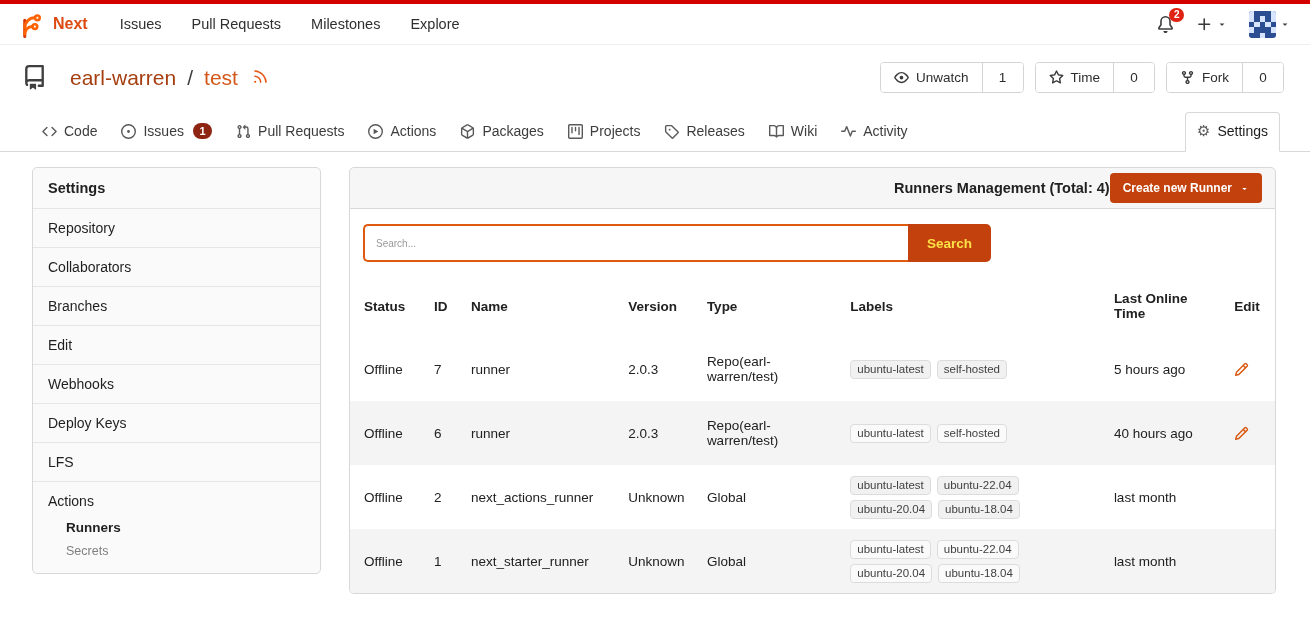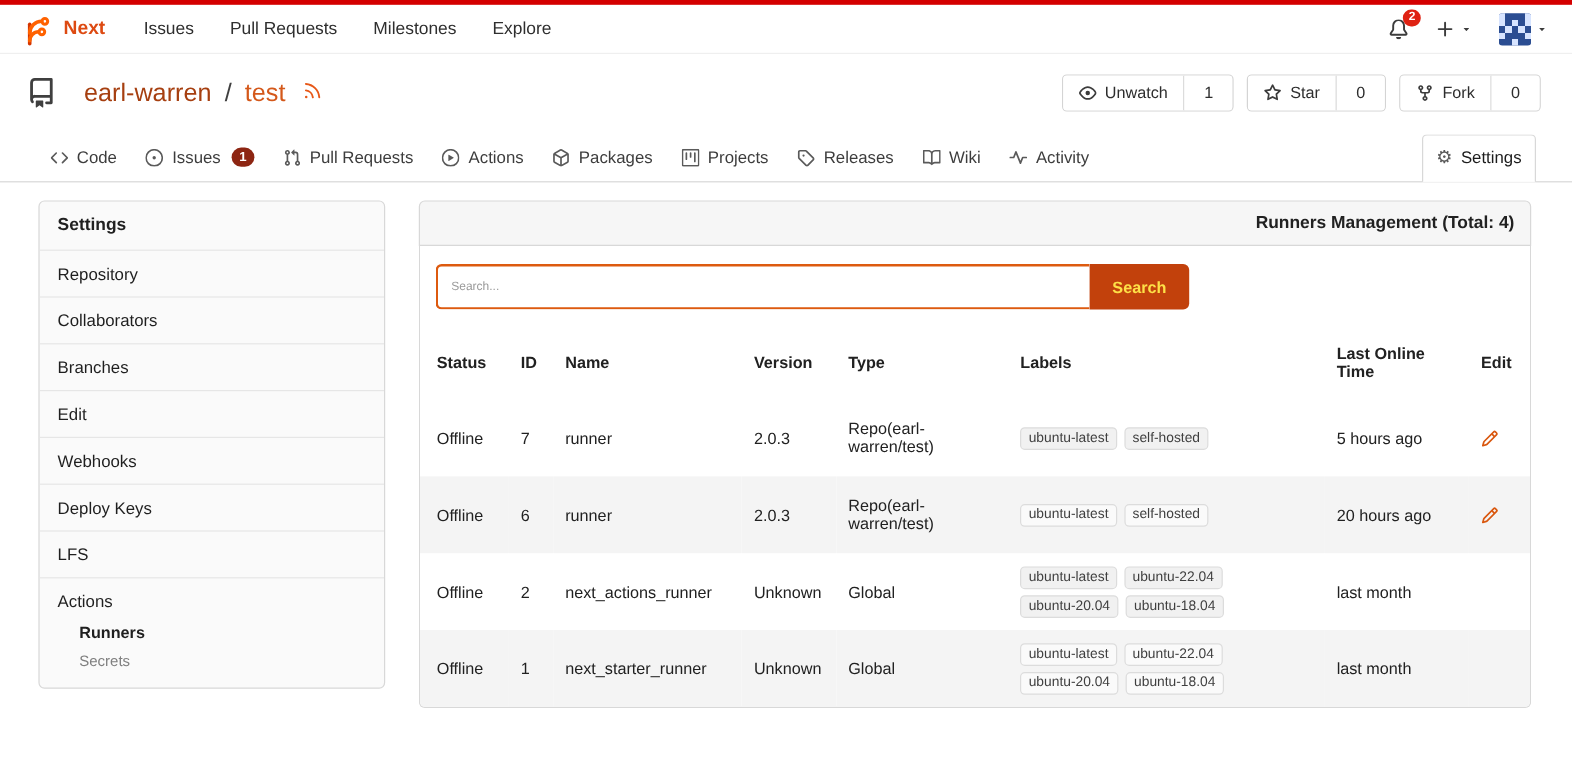--- a/index.html
+++ b/index.html
@@ -220,21 +220,21 @@
           </svg>
         <span>Unwatch</span>
       </a>
       <a class="bg-count">1</a>
     </div>
     <div class="btn-group">
       <a class="bg-main">
         <svg class="ico">
             <use href="#i-star"></use>
           </svg>
-        <span>Star</span>
+        <span>Time</span>
       </a>
       <a class="bg-count">0</a>
     </div>
     <div class="btn-group">
       <a class="bg-main">
         <svg class="ico">
             <use href="#i-fork"></use>
           </svg>
         <span>Fork</span>
       </a>
@@ -318,20 +318,26 @@
     <div class="side-item side-group">
       <a>Actions</a>
       <a class="sub-item">Runners</a>
       <a class="sub-item secondary">Secrets</a>
     </div>
   </aside>
 
   <main class="main">
     <div class="panel-header">
       <span class="panel-title">Runners Management (Total: 4)</span>
+      <button class="create-btn">
+        <span>Create new Runner</span>
+        <svg class="caret">
+            <use href="#i-caret"></use>
+          </svg>
+      </button>
     </div>
     <div class="panel-body">
       <div class="search-row">
         <input class="search-input" type="text" placeholder="Search..." style="">
         <button class="search-btn">Search</button>
       </div>
       <table class="runners">
         <colgroup>
           <col style="width:8%">
             <col style="width:4%">
@@ -377,21 +383,21 @@
             <td>6</td>
             <td>runner</td>
             <td>2.0.3</td>
             <td>Repo(earl-warren/test)</td>
             <td>
                 <div class="labels">
               <span class="label-badge">ubuntu-latest</span>
               <span class="label-badge">self-hosted</span>
             </div>
               </td>
-            <td>20 hours ago</td>
+            <td>40 hours ago</td>
             <td><a class="edit-btn"><svg class="ico">
                     <use href="#i-pencil"></use>
                   </svg></a></td>
           </tr>
           <tr>
             <td>Offline</td>
             <td>2</td>
             <td>next_actions_runner</td>
             <td>Unknown</td>
             <td>Global</td>

